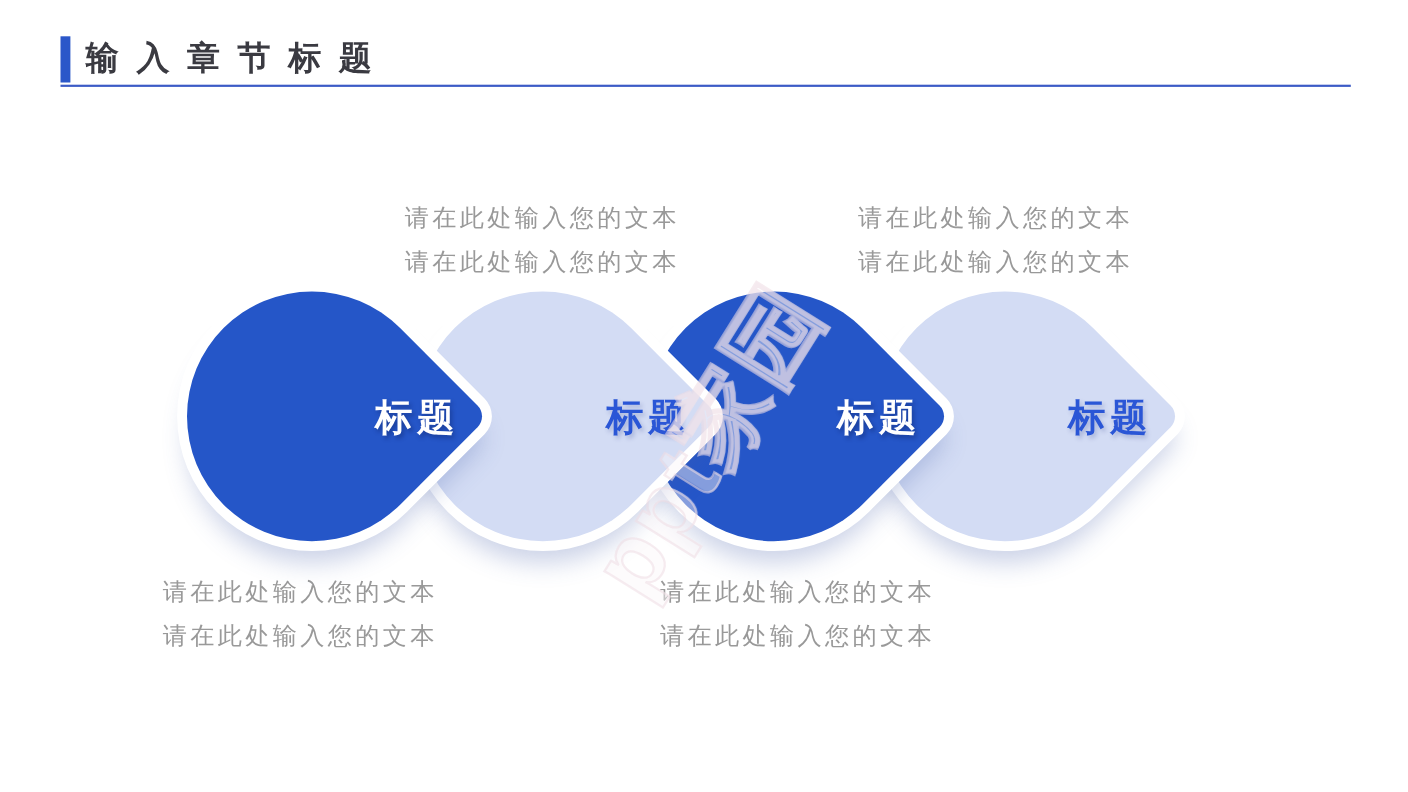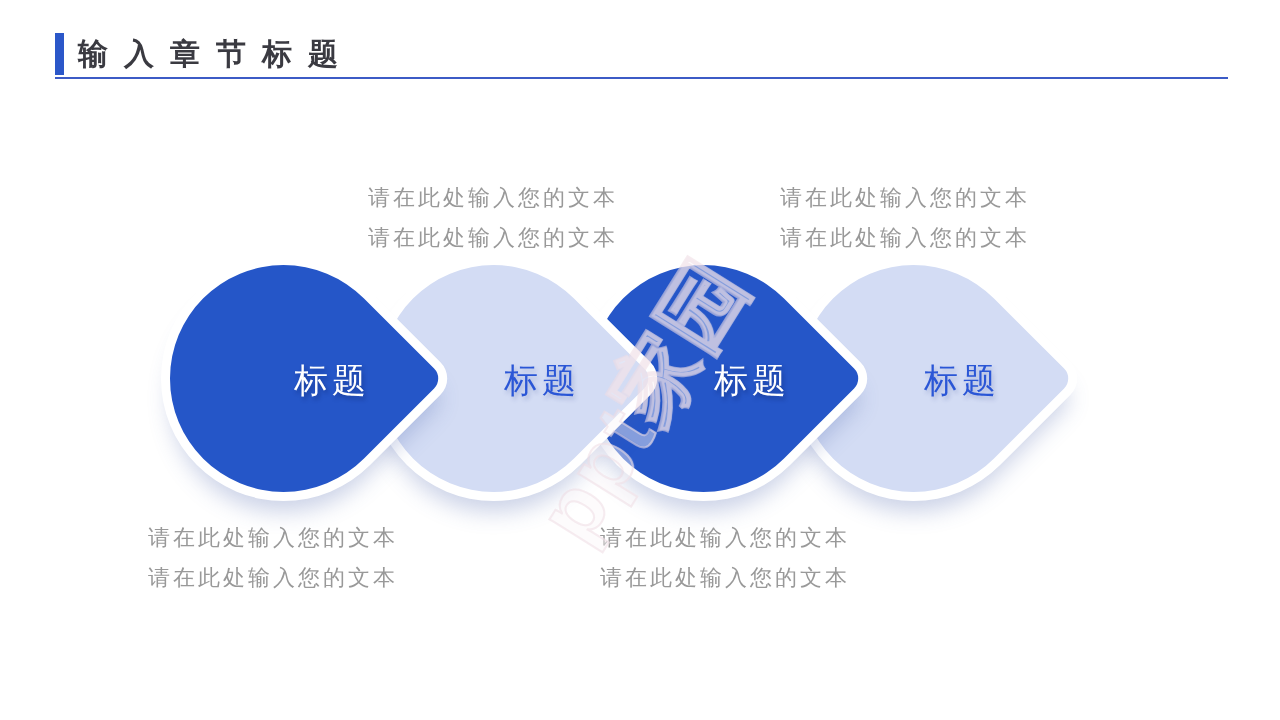--- a/index.html
+++ b/index.html
@@ -51,23 +51,23 @@
     box-shadow: 0 0 0 9px #ffffff, 14px 14px 22px rgba(70, 95, 170, 0.28);
   }
   .shape.dark  { background: var(--primary-blue, #2556c8); }
   .shape.light { background: var(--light-blue, #d3dcf4); }
 
   .step-label {
     position: absolute;
     top: 356px;
     width: 170px; height: 48px;
     line-height: 48px;
-    text-align: center;
+    text-align: right;
     font-size: 34px;
-    font-weight: normal;
+    font-weight: bold;
     letter-spacing: 4px;
     z-index: 50;
     white-space: nowrap;
   }
   .step-label.on-dark {
     color: #ffffff;
     text-shadow: 2px 3px 4px rgba(10, 20, 70, 0.35);
   }
   .step-label.on-light {
     color: var(--label-blue, #2a56d6);

